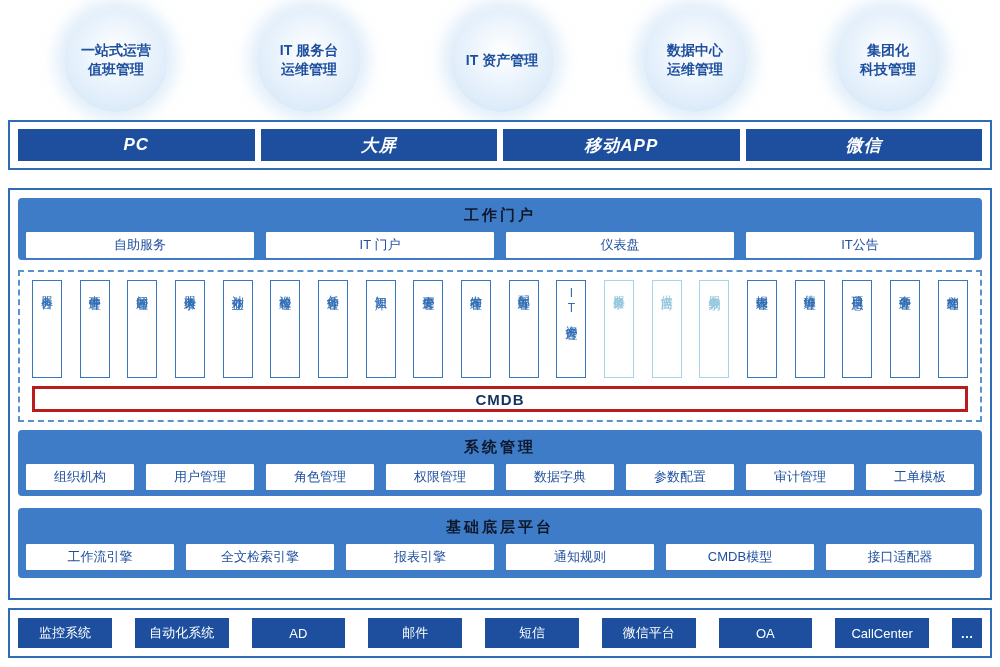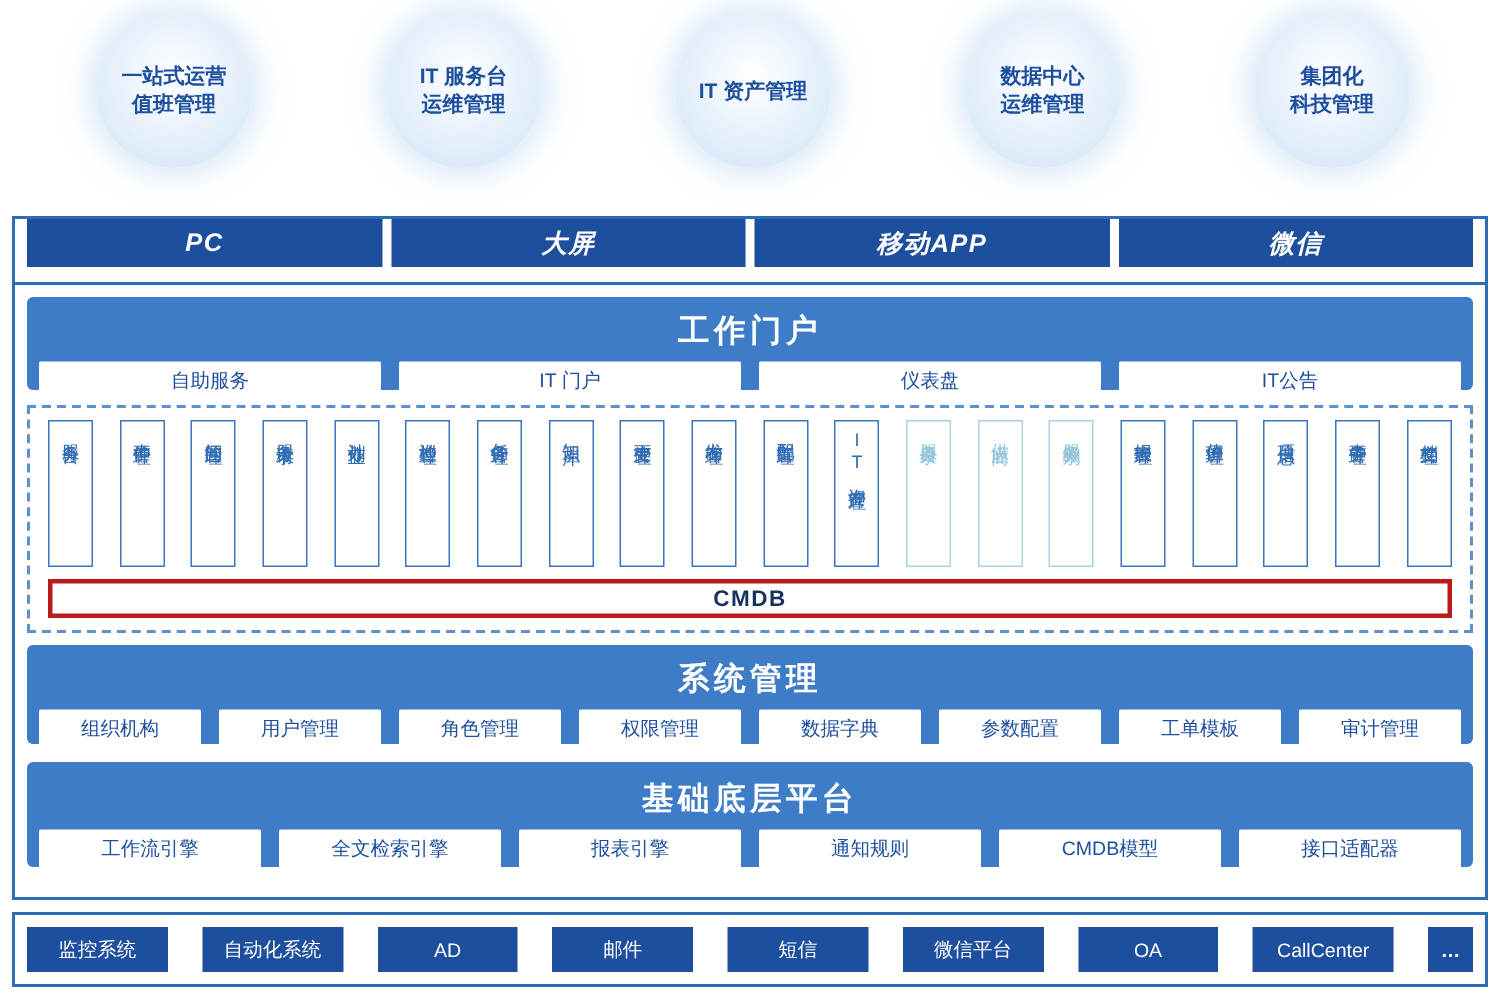--- a/index.html
+++ b/index.html
@@ -23,34 +23,34 @@
     color:#1d4f9e; font-weight:bold; font-size:14px; line-height:1.35; text-align:center;
   }
   .badge span:empty { display:none; }
 
   
   .frame {
     position:absolute; left:8px; width:984px;
     border:2px solid #2e6cb6; background:#ffffff;
   }
   .channels {
-    top:144px; height:60px;
-    display:flex; align-items:flex-start; gap:6px; padding:0 8px;
+    top:120px; height:50px;
+    display:flex; align-items:center; gap:6px; padding:0 8px;
   }
   .navy-bar {
     flex:1; height:32px; background:#1d4f9e; color:#ffffff;
     display:flex; align-items:center; justify-content:center;
     font-size:17px; font-weight:bold; font-style:italic; letter-spacing:1px;
   }
 
   .main { top:188px; height:412px; padding:8px; }
 
   .section { background:#3e7cc8; border-radius:4px; padding:8px; }
   .section-title {
-    color:#ffffff; font-weight:bold; font-size:21px; text-align:center;
+    color:#0f172a; font-weight:bold; font-size:15px; text-align:center;
     letter-spacing:3px; margin-bottom:7px;
   }
   .btn-row { display:flex; gap:12px; }
   .white-btn {
     flex:1; height:26px; background:#ffffff; color:#1d4f9e;
     display:flex; align-items:center; justify-content:center;
     font-size:13px; border-radius:1px;
   }
 
   .portal { height:62px; }
@@ -201,22 +201,22 @@
 
     <div class="section system">
       <div class="section-title">系统管理</div>
       <div class="btn-row">
         <div class="white-btn">组织机构</div>
         <div class="white-btn">用户管理</div>
         <div class="white-btn">角色管理</div>
         <div class="white-btn">权限管理</div>
         <div class="white-btn">数据字典</div>
         <div class="white-btn">参数配置</div>
+        <div class="white-btn">审计管理</div>
         <div class="white-btn">工单模板</div>
-        <div class="white-btn">审计管理</div>
       </div>
     </div>
 
     <div class="section platform">
       <div class="section-title">基础底层平台</div>
       <div class="btn-row">
         <div class="white-btn">工作流引擎</div>
         <div class="white-btn">全文检索引擎</div>
         <div class="white-btn">报表引擎</div>
         <div class="white-btn">通知规则</div>

